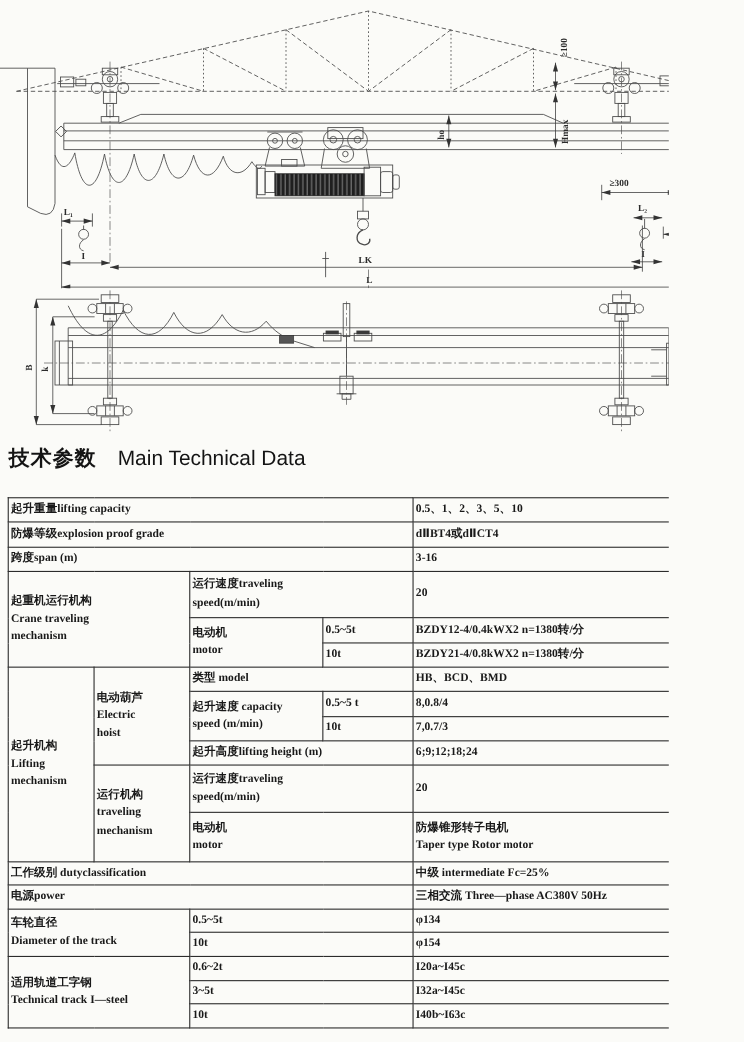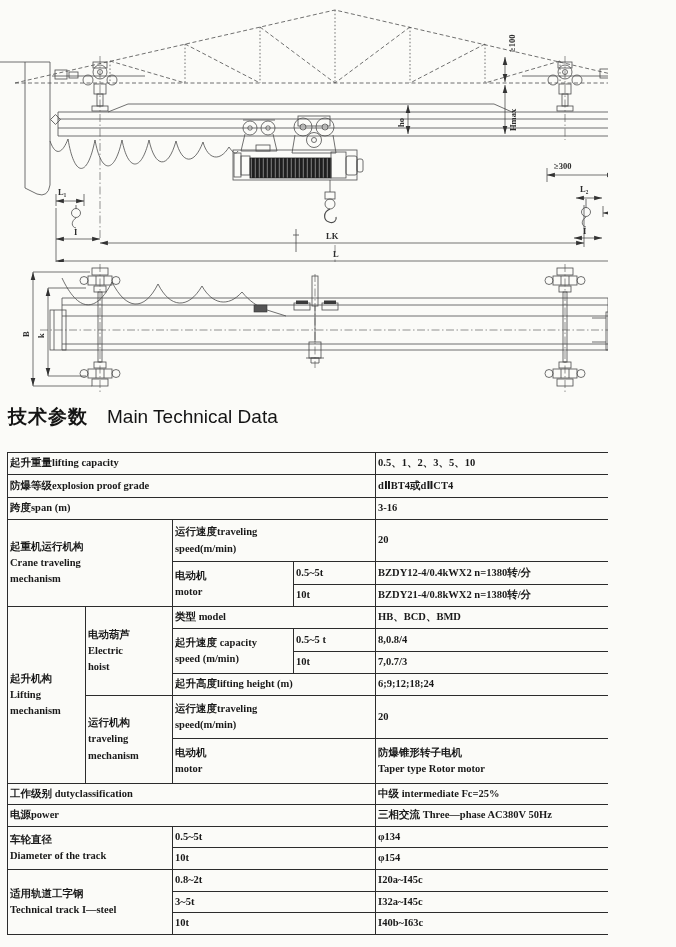--- a/index.html
+++ b/index.html
@@ -336,21 +336,21 @@
       <td colspan="2">0.5~5t</td>
       <td>φ134</td>
     </tr>
     <tr style="height:22px">
       <td colspan="2">10t</td>
       <td>φ154</td>
     </tr>
     <tr style="height:22px">
       <td colspan="2" rowspan="3">适用轨道工字钢
 Technical track I—steel</td>
-      <td colspan="2">0.8~2t</td>
+      <td colspan="2">0.6~2t</td>
       <td>I20a~I45c</td>
     </tr>
     <tr style="height:21px">
       <td colspan="2">3~5t</td>
       <td>I32a~I45c</td>
     </tr>
     <tr style="height:22px">
       <td colspan="2">10t</td>
       <td>I40b~I63c</td>
     </tr>

